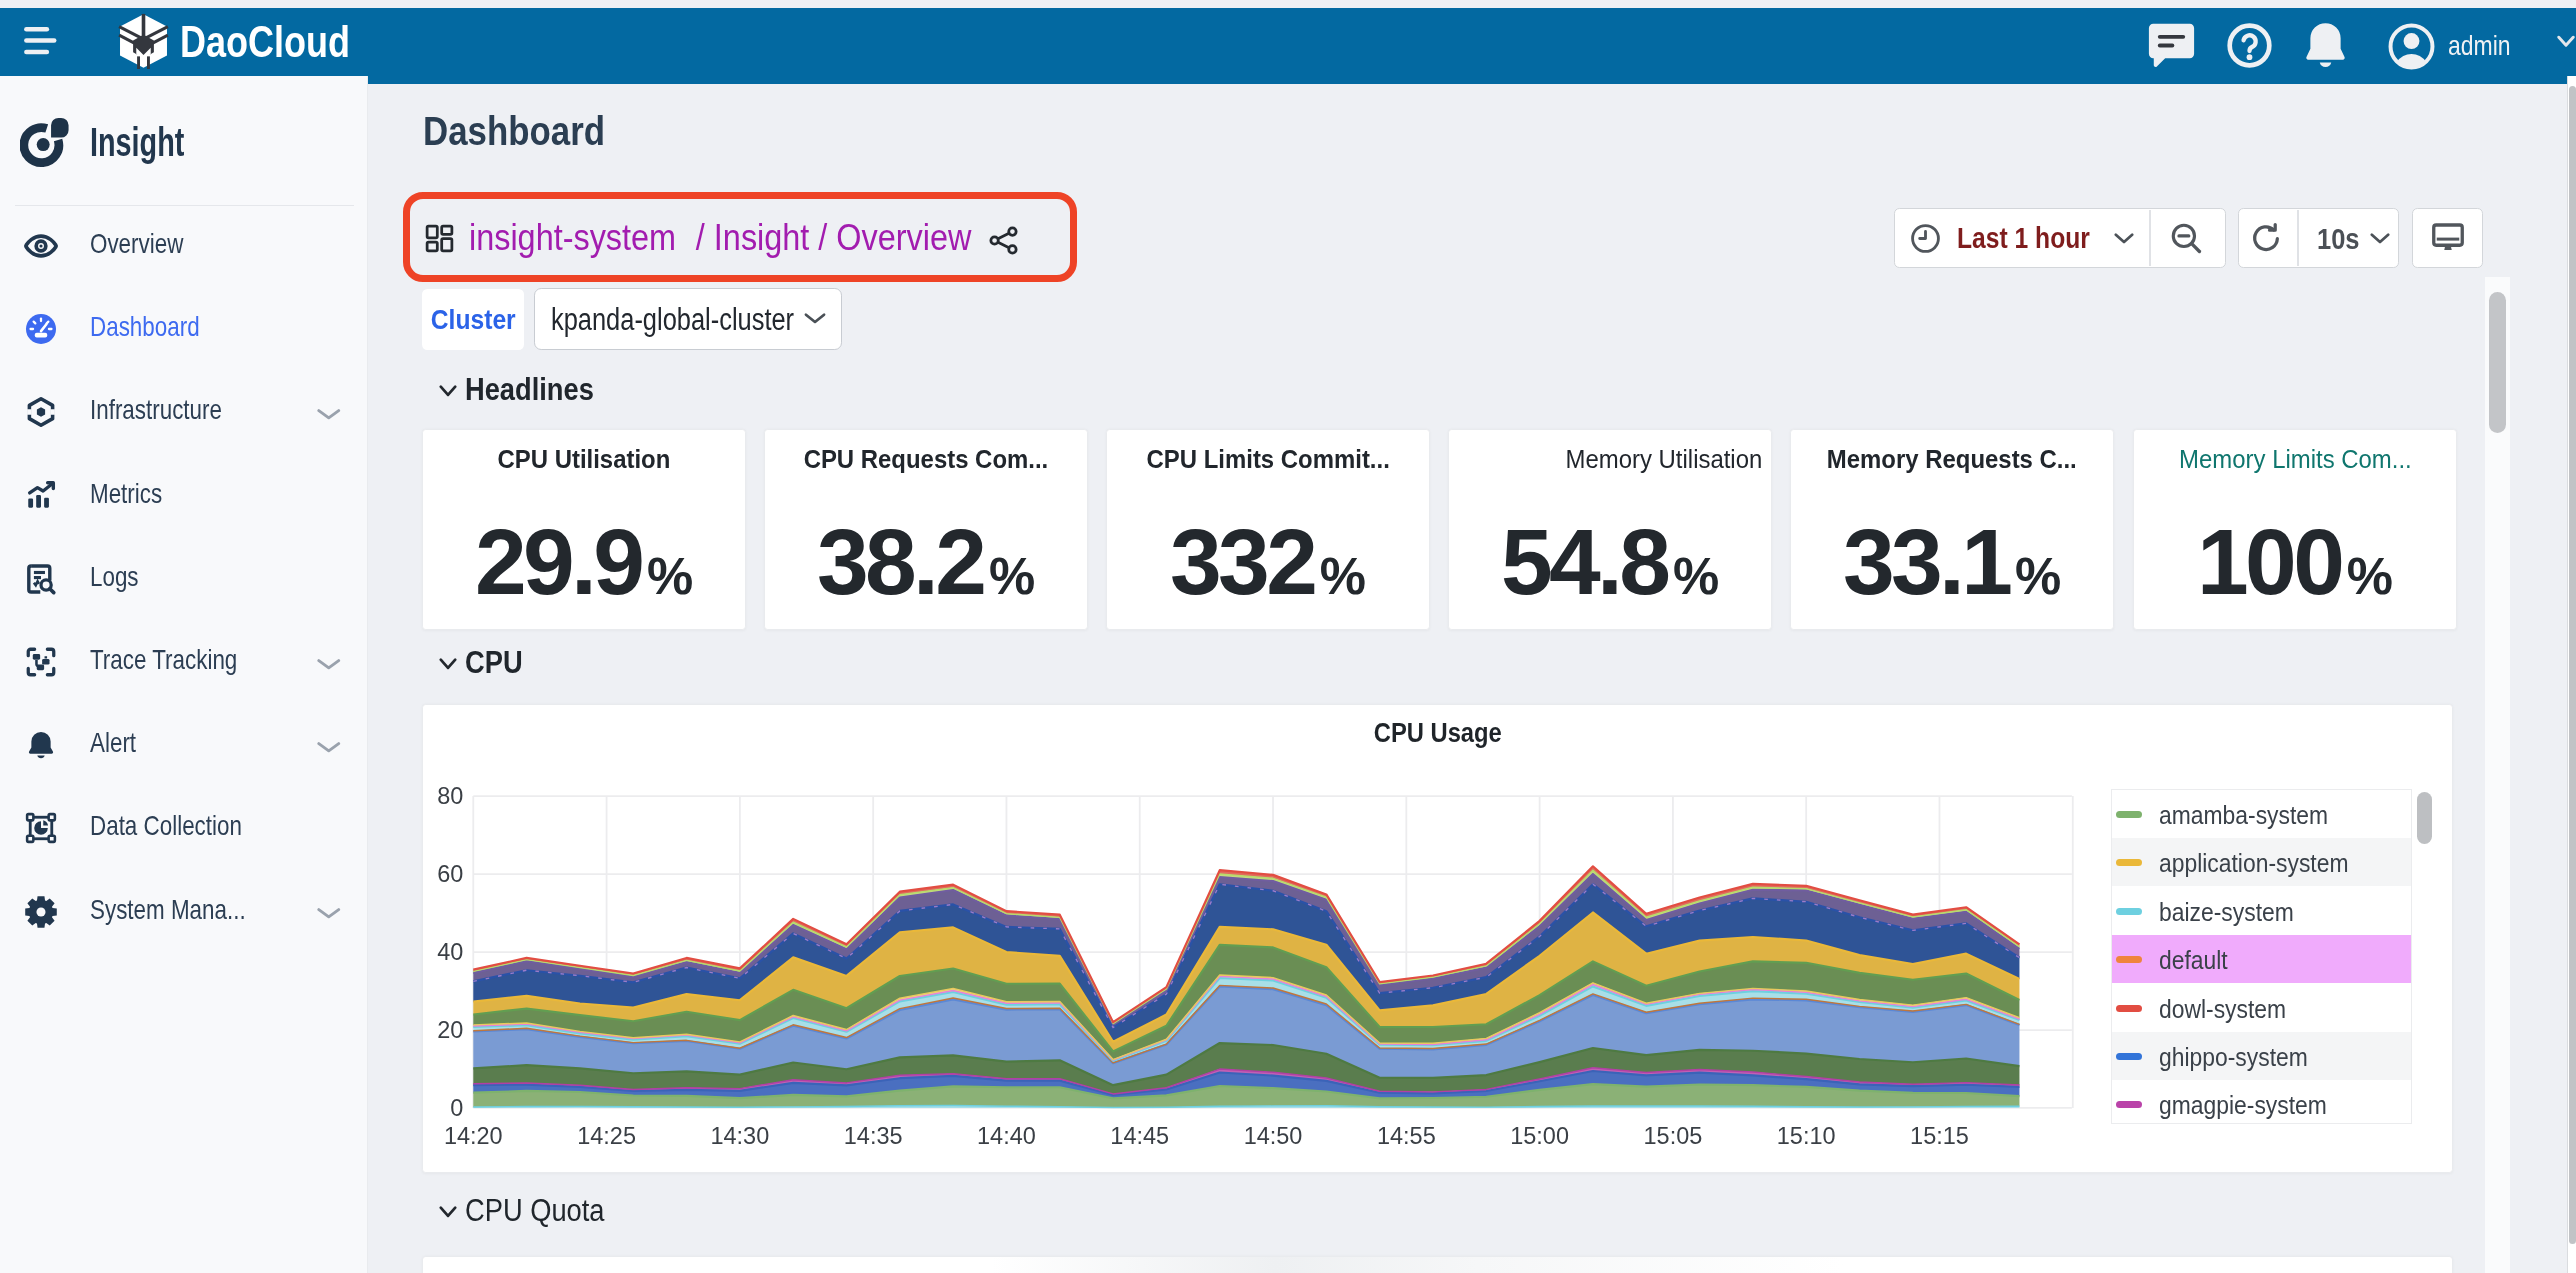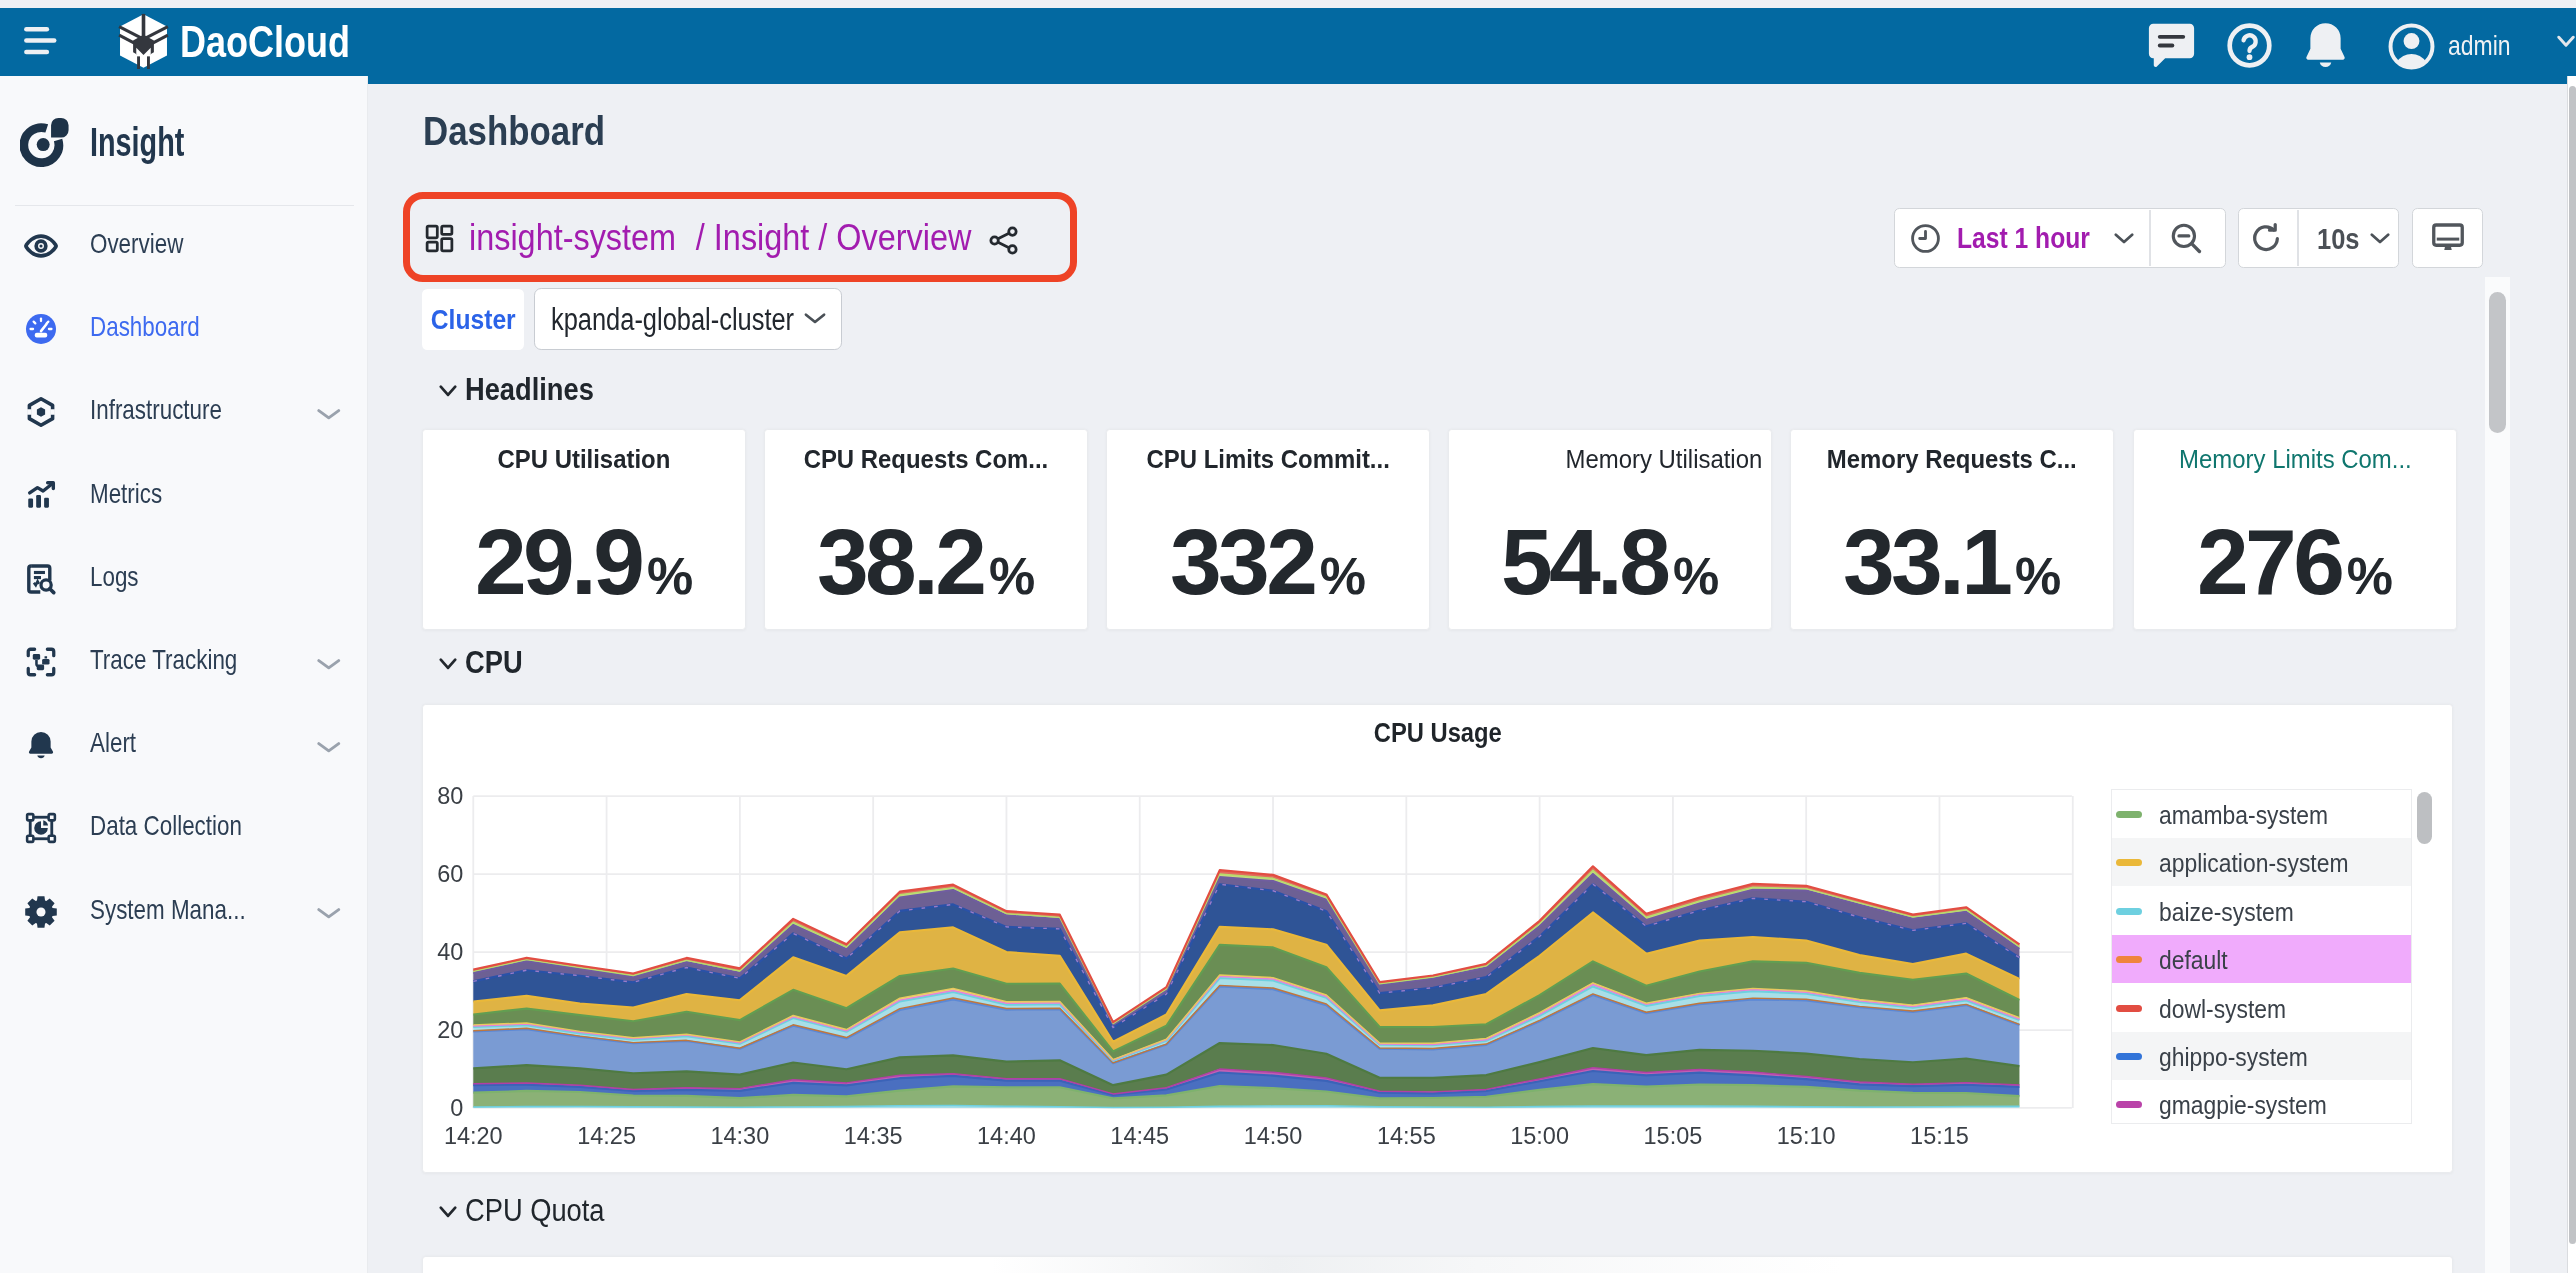--- a/index.html
+++ b/index.html
@@ -193,21 +193,21 @@
       <line x1="8" y1="13.3" x2="16" y2="17.2"></line>
     </g>
   </svg>
 
 <div style="position:absolute;left:1894px;top:208px;width:332px;height:60px;background:#fff;border:1.8px solid #d3d6da;border-radius:5.4px"></div>
 <div style="position:absolute;left:2149px;top:210px;width:1.8px;height:56px;background:#e0e2e6"></div>
 <svg style="position:absolute;left:1910px;top:223px" width="31" height="31" viewBox="0 0 24 24">
     <circle cx="12" cy="12" r="10" fill="none" stroke="#51565c" stroke-width="2.2"></circle>
     <path d="M12 6.5V12H7.5" fill="none" stroke="#51565c" stroke-width="2.2" stroke-linecap="round" stroke-linejoin="round"></path>
   </svg>
-<div style="position:absolute;left:1957px;top:222px;font-size:29px;font-weight:bold;color:#a21caf;white-space:nowrap"><span class="sx85">Last 1 hour</span></div>
+<div style="position:absolute;left:1957px;top:222px;font-size:29px;font-weight:bold;color:#7f1d1d;white-space:nowrap"><span class="sx85">Last 1 hour</span></div>
 <svg style="position:absolute;left:2114px;top:232px" width="20" height="12.7" viewBox="0 0 22 14">
     <path d="M2 3 L11.0 11 L20 3" fill="none" stroke="#4c5258" stroke-width="3" stroke-linecap="round" stroke-linejoin="round"></path>
   </svg>
 <svg style="position:absolute;left:2169px;top:221px" width="34" height="34" viewBox="0 0 24 24">
     <circle cx="10.5" cy="10.5" r="7.5" fill="none" stroke="#51565c" stroke-width="2.2"></circle>
     <line x1="7" y1="10.5" x2="14" y2="10.5" stroke="#51565c" stroke-width="2.2" stroke-linecap="round"></line>
     <line x1="16" y1="16" x2="21.5" y2="21.5" stroke="#51565c" stroke-width="2.4" stroke-linecap="round"></line>
   </svg>
 <div style="position:absolute;left:2238px;top:208px;width:161px;height:60px;background:#fff;border:1.8px solid #d3d6da;border-radius:5.4px"></div>
 <div style="position:absolute;left:2297px;top:210px;width:1.8px;height:56px;background:#e0e2e6"></div>
@@ -261,21 +261,21 @@
 <div class="bignum"><span class="n">54.8</span><span class="p">%</span></div>
 </div>
 <div class="card" style="left:1790px;top:429px;width:324px;height:201px">
 <div style="position:absolute;left:0;right:0;top:13.6px;text-align:center;font-size:26px;font-weight:bold;color:#21262c"><span class="sx92i">Memory Requests C...</span></div>
 <div style="position:absolute;left:0;right:0;top:505px;text-align:center;white-space:nowrap"></div>
 <div class="bignum"><span class="n">33.1</span><span class="p">%</span></div>
 </div>
 <div class="card" style="left:2133px;top:429px;width:324px;height:201px">
 <div style="position:absolute;left:0;right:0;top:13.6px;text-align:center;font-size:26px;font-weight:normal;color:#0f766e"><span class="sx92i">Memory Limits Com...</span></div>
 <div style="position:absolute;left:0;right:0;top:505px;text-align:center;white-space:nowrap"></div>
-<div class="bignum"><span class="n">276</span><span class="p">%</span></div>
+<div class="bignum"><span class="n">100</span><span class="p">%</span></div>
 </div>
 
 <svg style="position:absolute;left:437px;top:657px" width="22" height="14.5" viewBox="0 0 24 16">
     <path d="M4 3 L12 12 L20 3" fill="none" stroke="#23282e" stroke-width="3" stroke-linecap="round" stroke-linejoin="round"></path>
   </svg>
 <div style="position:absolute;left:465px;top:645px;font-size:31px;font-weight:bold;color:#20262c"><span class="sx88">CPU</span></div>
 
 <div class="card" style="left:422px;top:704px;width:2031px;height:469px"></div>
 <div style="position:absolute;left:422px;top:718px;width:2031px;text-align:center;font-size:27px;font-weight:bold;color:#1f2429"><span class="sx88i">CPU Usage</span></div>
 <svg style="position:absolute;left:422px;top:704px" width="2031" height="469" viewBox="467 778 2246 519">

